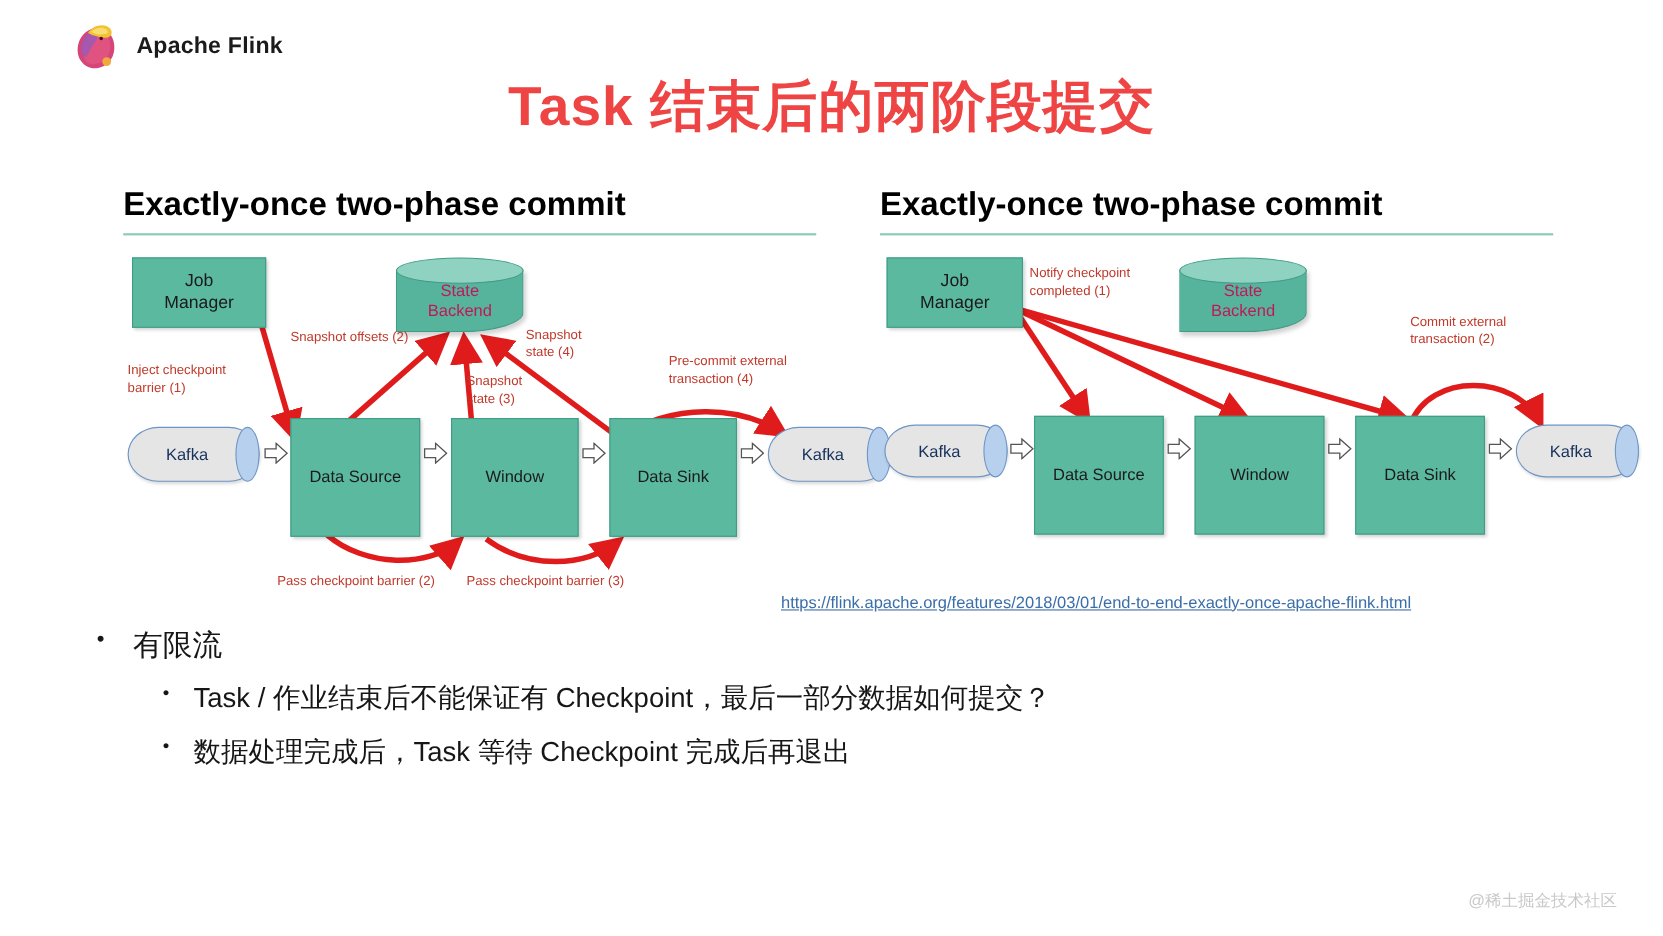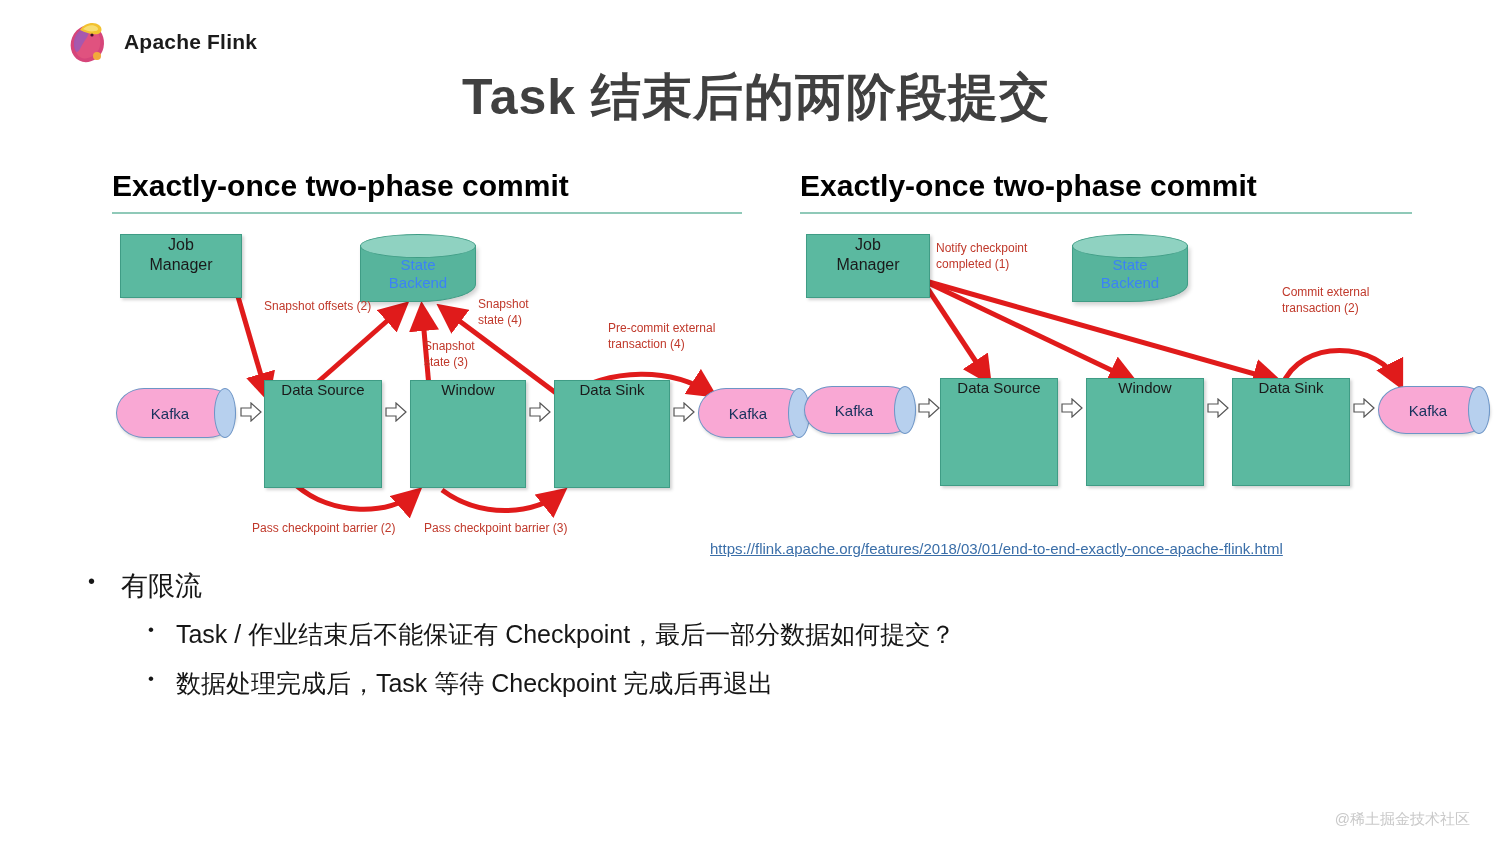--- a/index.html
+++ b/index.html
@@ -11,46 +11,46 @@
   .slide{position:absolute;inset:0;border-radius:26px;}
 
   
   .brand{position:absolute;left:64px;top:16px;display:flex;align-items:center;gap:12px;}
   .brand-logo{width:48px;height:52px;display:block;}
   .brand-name{font-size:21px;font-weight:bold;color:#1b1b1b;letter-spacing:.2px;}
 
   
   .slide-title{
     position:absolute;left:0;right:0;top:64px;text-align:center;
-    font-size:50px;font-weight:bold;color:#404040;letter-spacing:1px;
+    font-size:50px;font-weight:bold;color:#ef4444;letter-spacing:1px;
   }
 
   
   .panel{position:absolute;top:168px;}
   .panel.left{left:112px;width:630px;}
   .panel.right{left:800px;width:630px;}
   .panel-heading{
     font-size:30px;font-weight:bold;color:#000000;line-height:1.2;
     white-space:nowrap;
   }
   .panel-rule{height:2px;background:#8fc9b8;margin-top:8px;width:100%;}
   .panel.right .panel-rule{width:612px;}
 
   .canvas{position:relative;width:100%;height:310px;margin-top:14px;}
 
   
   .node{
     position:absolute;background:#5bb9a0;border:1px solid #3f9c85;
     box-shadow:2px 2px 3px rgba(0,0,0,.18);
-    display:flex;align-items:flex-start;justify-content:center;text-align:center;
+    display:flex;align-items:center;justify-content:center;text-align:center;
     color:#1a1a1a;font-size:15px;line-height:1.22;
   }
   .node.jm{font-size:16px;}
   .kafka{
-    position:absolute;background:#f9a8d4;border:1px solid #6d95c6;
+    position:absolute;background:#e5e5e5;border:1px solid #6d95c6;
     border-radius:28px/50%;
     display:flex;align-items:center;justify-content:center;
     color:#16315c;font-size:15px;
     box-shadow:1px 2px 3px rgba(0,0,0,.15);
   }
   .kafka .cap{
     position:absolute;right:-1px;top:-1px;bottom:-1px;width:20px;
     border:1px solid #6d95c6;border-radius:50%;
     background:#b7d0ee;
   }
@@ -62,21 +62,21 @@
     background:#57b49c;border:1px solid #3f9c85;border-top:none;
     border-radius:0 0 50%/0 0 18px 18px;
     box-shadow:2px 3px 4px rgba(0,0,0,.18);
   }
   .cyl .top{
     position:absolute;left:0;right:0;top:0;height:22px;
     background:#8fd2c1;border:1px solid #3f9c85;border-radius:50%;
   }
   .cyl .lbl{
     position:absolute;left:0;right:0;top:22px;text-align:center;
-    font-size:15px;color:#3b82f6;line-height:1.2;z-index:3;
+    font-size:15px;color:#be185d;line-height:1.2;z-index:3;
   }
 
   
   .ann{position:absolute;color:#c0392b;font-size:12px;line-height:1.35;white-space:pre-line;}
   .ann.bigred{color:#cc1111;font-weight:bold;font-size:15px;text-align:center;line-height:1.3;}
 
   
   .chev{position:absolute;width:22px;height:20px;}
 
   svg.arrows{position:absolute;left:0;top:0;width:100%;height:100%;overflow:visible;pointer-events:none;}
@@ -188,20 +188,22 @@
 
       <svg class="chev" style="left:561px;top:174px;" viewBox="0 0 22 20">
         <path d="M1,6 L11,6 L11,1 L21,10 L11,19 L11,14 L1,14 Z" fill="#fff" stroke="#555" stroke-width="1.2"></path>
       </svg>
 
       <div class="kafka" style="left:586px;top:160px;width:110px;height:48px;">
         <span class="lbl">Kafka</span>
         <span class="cap"></span>
       </div>
 
+      <div class="ann" style="left:4px;top:100px;width:160px;">Inject checkpoint
+barrier (1)</div>
       <div class="ann" style="left:152px;top:70px;width:150px;">Snapshot offsets (2)</div>
       <div class="ann" style="left:312px;top:110px;width:80px;">Snapshot
 state (3)</div>
       <div class="ann" style="left:366px;top:68px;width:80px;">Snapshot
 state (4)</div>
       <div class="ann" style="left:496px;top:92px;width:140px;">Pre-commit external
 transaction (4)</div>
       <div class="ann" style="left:140px;top:292px;width:200px;">Pass checkpoint barrier (2)</div>
       <div class="ann" style="left:312px;top:292px;width:200px;">Pass checkpoint barrier (3)</div>
     </div>

